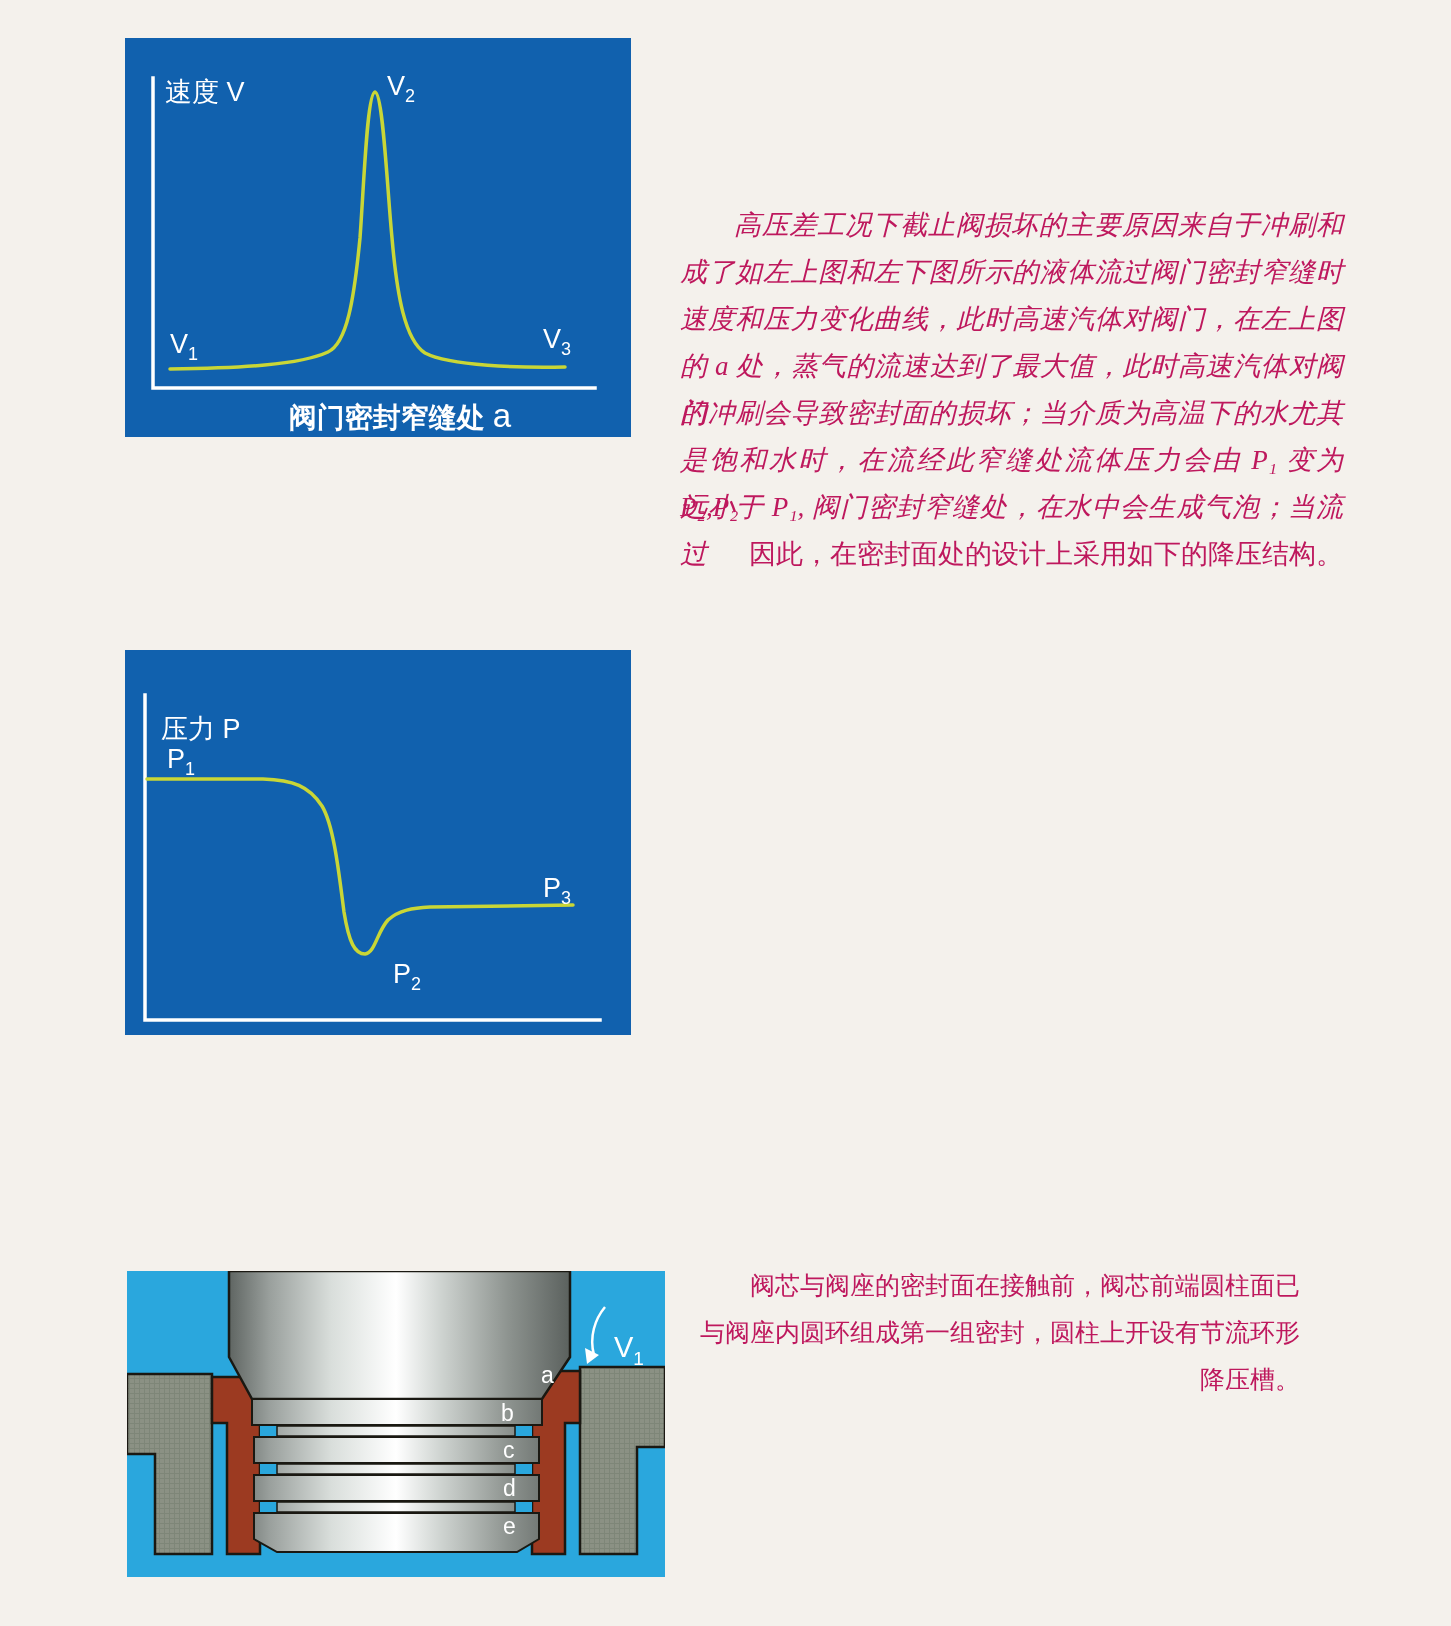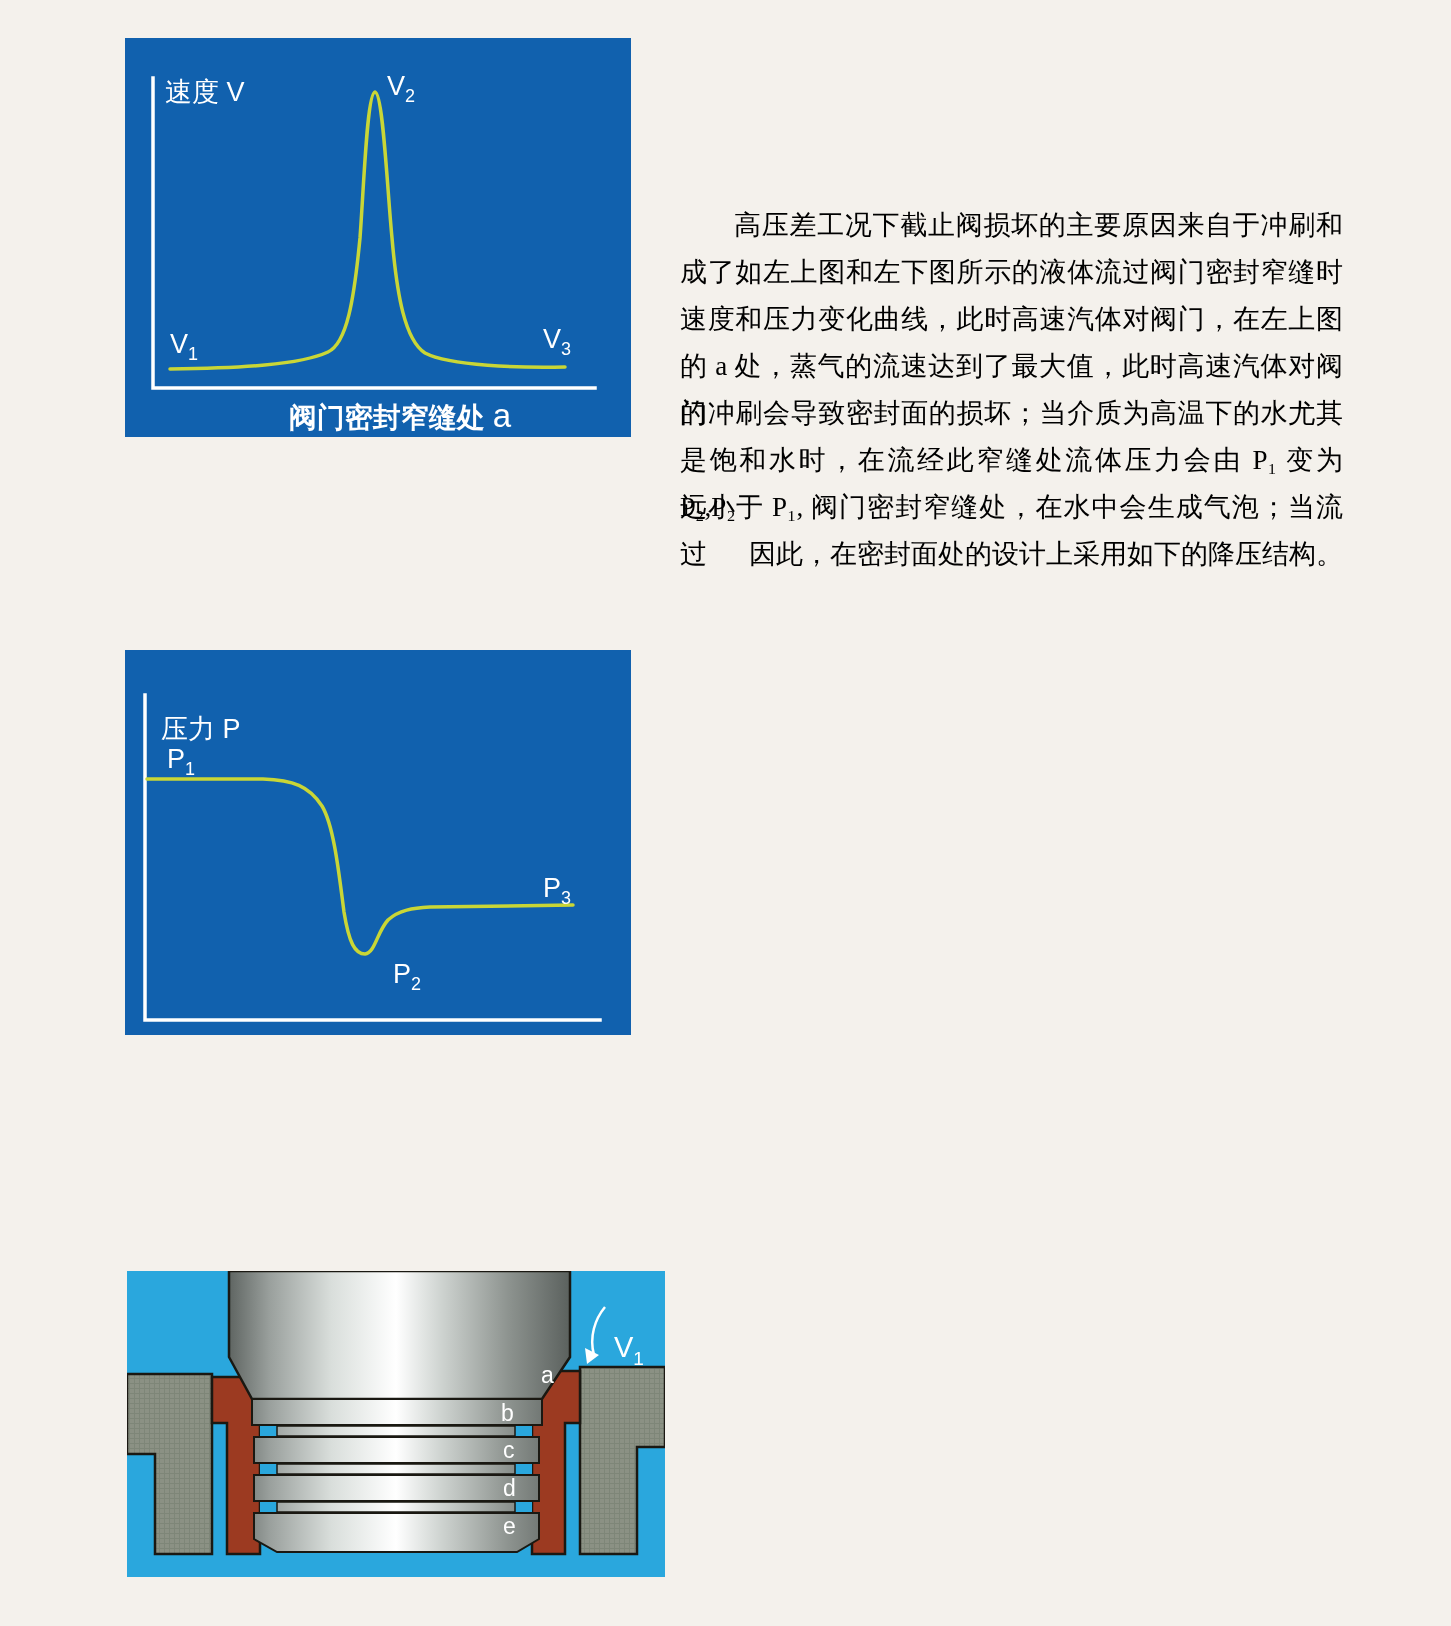--- a/index.html
+++ b/index.html
@@ -1,35 +1,36 @@
 <!DOCTYPE html>
 <html><head>
 <meta charset="utf-8">
 <style>
   html,body{margin:0;padding:0;}
   .page{
     position:relative;
     width:1451px;height:1626px;
     background:#f4f1ec;
     font-family:"Liberation Serif","DejaVu Serif",serif;
-    color:#000000;
+    color:#be185d;
     overflow:hidden;
   }
   .chart{position:absolute;display:block;}
   .para{position:absolute;}
   .para .tline{
     height:47px;line-height:47px;
     white-space:nowrap;
     text-align:right;
   }
   .para1 .tline{font-size:27px;}
   .para2 .tline{font-size:25px;}
   .tline.fill{
     text-align:justify;text-align-last:justify;
     white-space:normal;
+    font-style:italic;
   }
   .tline.indent{text-indent:2em;}
   svg text{font-family:"Liberation Sans","DejaVu Sans",sans-serif;}
 </style>
 </head>
 <body>
 
 <div class="page">
 
   <svg class="chart" style="left:125px;top:38px;" width="506" height="399" viewBox="0 0 506 399">
@@ -126,14 +127,19 @@
       <tspan>V</tspan><tspan dy="8" font-size="19">1</tspan>
     </text>
 
     <text x="414" y="112" font-size="23" fill="#ffffff">a</text>
     <text x="374" y="150" font-size="23" fill="#ffffff">b</text>
     <text x="376" y="187" font-size="23" fill="#ffffff">c</text>
     <text x="376" y="225" font-size="23" fill="#ffffff">d</text>
     <text x="376" y="263" font-size="23" fill="#ffffff">e</text>
   </svg>
 
+  <div class="para para2" style="left:700px;top:1262px;width:600px;">
+    <div class="tline indent">阀芯与阀座的密封面在接触前，阀芯前端圆柱面已</div>
+    <div class="tline">与阀座内圆环组成第一组密封，圆柱上开设有节流环形</div>
+    <div class="tline">降压槽。</div>
+  </div>
 
 </div>
 
 </body></html>

